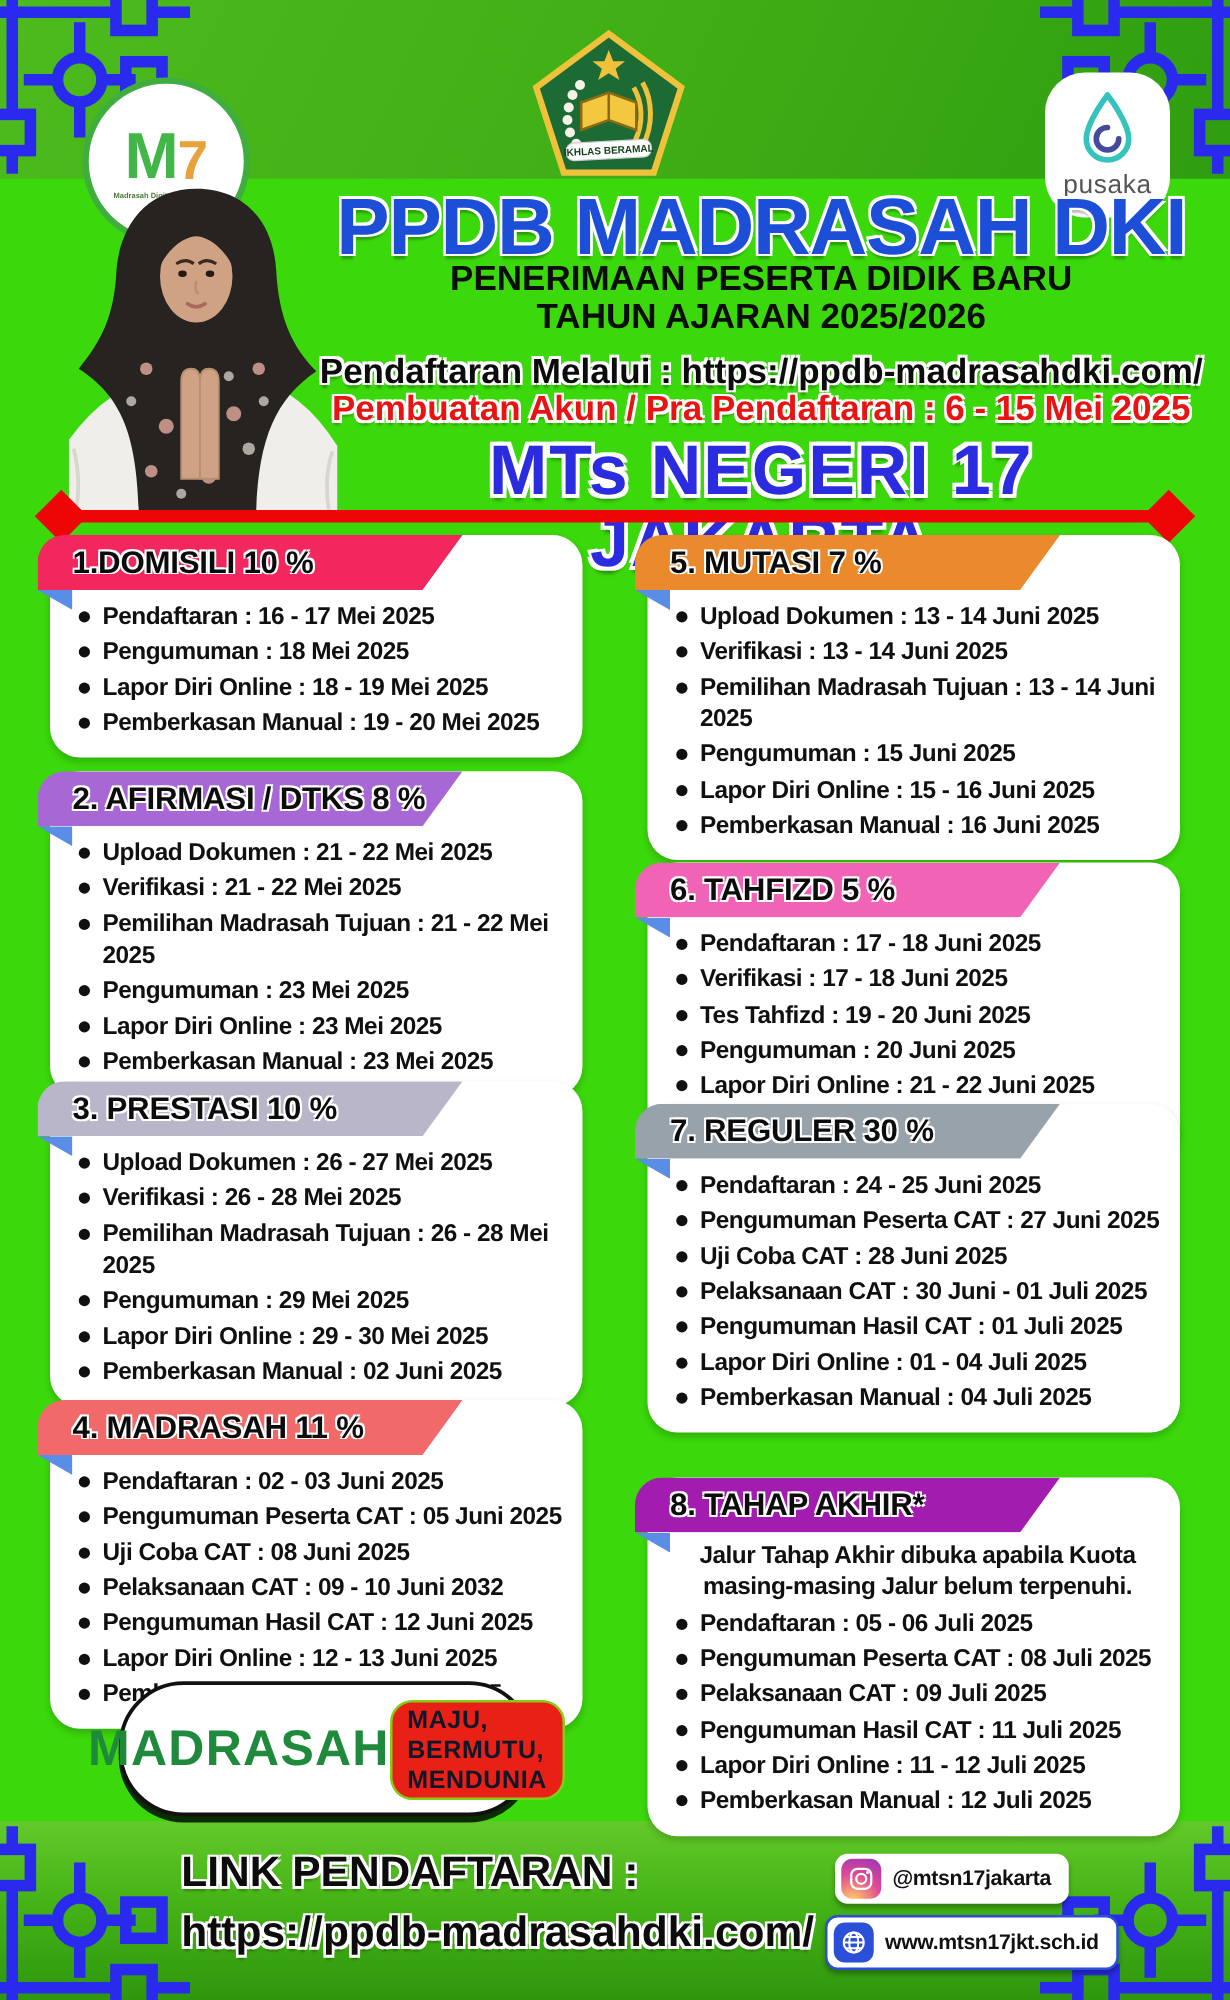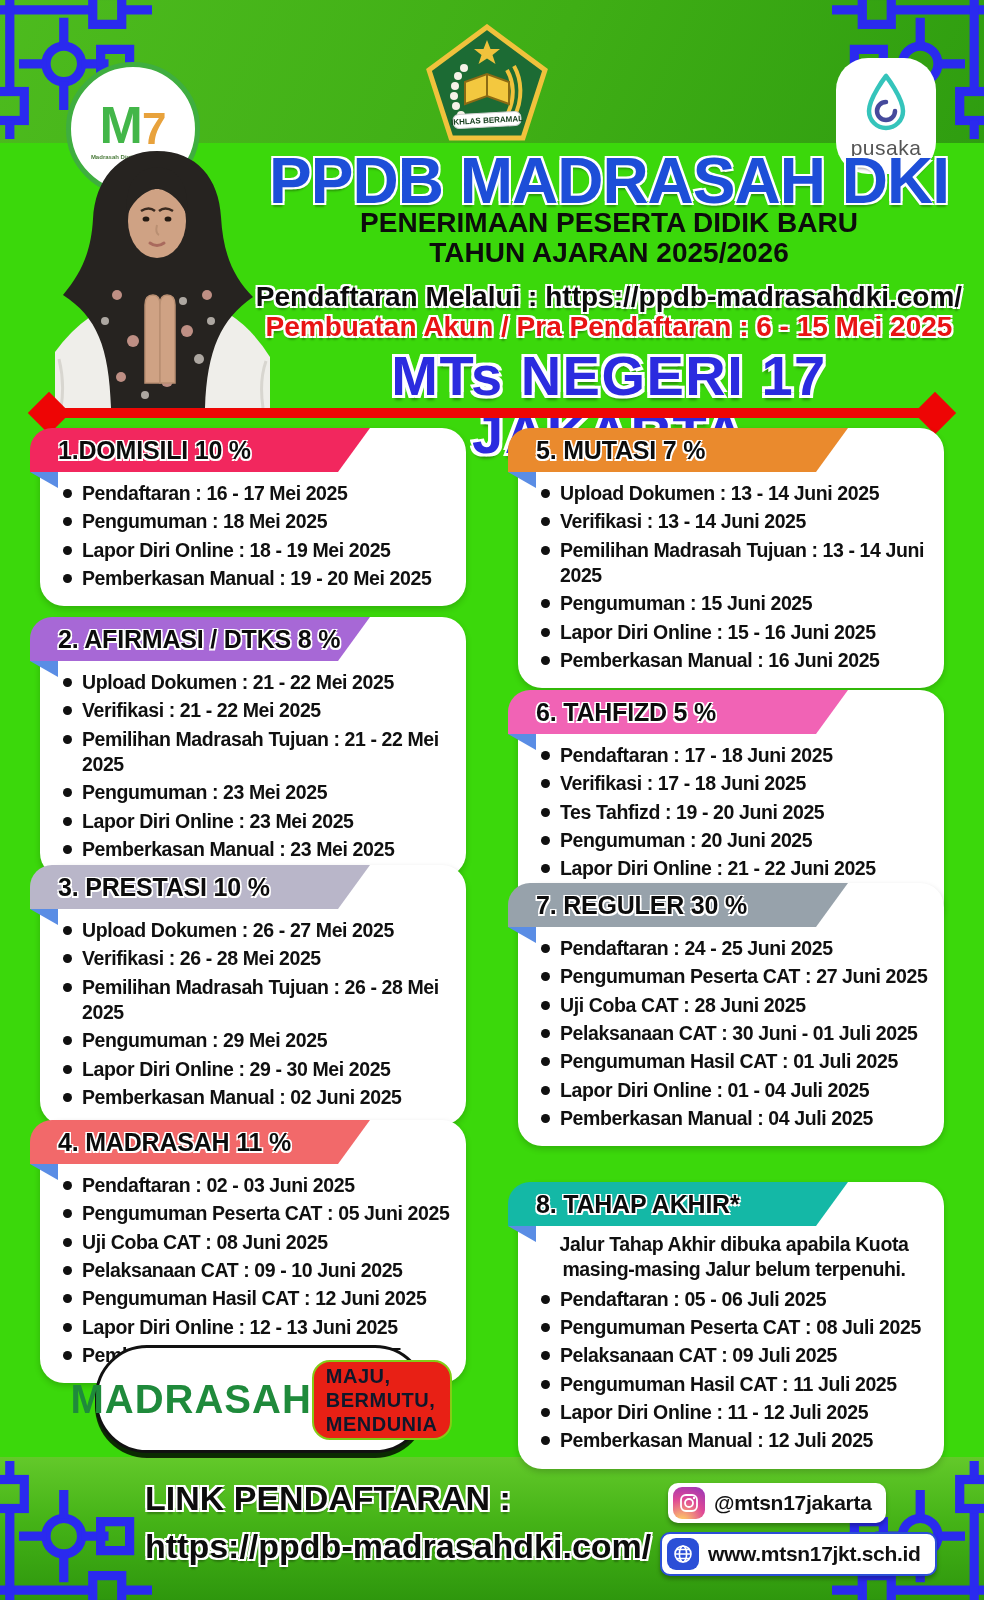--- a/index.html
+++ b/index.html
@@ -74,21 +74,21 @@
     border:3px solid #111;border-radius:52px;box-shadow:0 5px 0 rgba(0,0,0,.8);
     display:flex;flex-direction:row;align-items:center;justify-content:center;}
   .mbadge-l1{font-size:40px;font-weight:900;color:#1f8a3b;letter-spacing:1px;line-height:1;}
   .mbadge-l2{margin-top:2px;background:#e82015;border:2px solid #84cc16;border-radius:18px;
     padding:2px 12px;font-size:20px;font-weight:800;color:#0f172a;letter-spacing:.5px;line-height:1.2;}
   
   .flink{position:absolute;left:145px;top:1479px;font-size:34px;font-weight:900;color:#0c0c0c;}
   .furl{position:absolute;left:145px;top:1527px;font-size:34px;font-weight:800;color:#0c0c0c;}
   .pill{position:absolute;display:inline-flex;align-items:center;gap:9px;background:#fff;
     border-radius:10px;padding:4px 14px 4px 5px;box-shadow:0 3px 4px rgba(0,0,0,.3);}
-  .pill .ptxt{font-size:21px;font-weight:800;color:#111;letter-spacing:-.3px;white-space:nowrap;}
+  .pill .ptxt{font-size:17px;font-weight:800;color:#111;letter-spacing:-.3px;white-space:nowrap;}
   .pill-ig{left:668px;top:1483px;}
   .pill-web{left:660px;top:1532px;border:2px solid #2b4fd7;}
   .ig-ic{width:32px;height:32px;border-radius:9px;
     background:radial-gradient(circle at 28% 110%,#fdc468 8%,#df4996 55%,#9b36b7 95%);
     display:flex;align-items:center;justify-content:center;}
   .web-ic{width:32px;height:32px;border-radius:9px;background:#2b4fd7;
     display:flex;align-items:center;justify-content:center;}
 </style>
 </head>
 <body>
@@ -254,21 +254,21 @@
 
   <section class="card c4">
     <div class="card-band" style="background-color: rgb(242, 105, 106);">
       <span class="bt outl-w-thin">4. MADRASAH 11 %</span>
     </div>
     <div class="fold"></div>
     <ul>
         <li>Pendaftaran : 02 - 03 Juni 2025</li>
         <li>Pengumuman Peserta CAT : 05 Juni 2025</li>
         <li>Uji Coba CAT : 08 Juni 2025</li>
-        <li>Pelaksanaan CAT : 09 - 10 Juni 2025</li>
+        <li>Pelaksanaan CAT : 09 - 10 Juni 2032</li>
         <li>Pengumuman Hasil CAT : 12 Juni 2025</li>
         <li>Lapor Diri Online : 12 - 13 Juni 2025</li>
         <li>Pemberkasan Manual : 13 Juni 2025</li>
       </ul>
   </section>
 
   <section class="card c5">
     <div class="card-band" style="background-color: rgb(234, 138, 45);">
       <span class="bt outl-w-thin">5. MUTASI 7 %</span>
     </div>
@@ -308,21 +308,21 @@
         <li>Pengumuman Peserta CAT : 27 Juni 2025</li>
         <li>Uji Coba CAT : 28 Juni 2025</li>
         <li>Pelaksanaan CAT : 30 Juni - 01 Juli 2025</li>
         <li>Pengumuman Hasil CAT : 01 Juli 2025</li>
         <li>Lapor Diri Online : 01 - 04 Juli 2025</li>
         <li>Pemberkasan Manual : 04 Juli 2025</li>
       </ul>
   </section>
 
   <section class="card c8">
-    <div class="card-band" style="background-color: #14b8a6;">
+    <div class="card-band" style="background-color: #a21caf;">
       <span class="bt outl-w-thin">8. TAHAP AKHIR*</span>
     </div>
     <div class="fold"></div>
     <p class="note">Jalur Tahap Akhir dibuka apabila Kuota masing-masing Jalur belum terpenuhi.</p>
     <ul>
         <li>Pendaftaran : 05 - 06 Juli 2025</li>
         <li>Pengumuman Peserta CAT : 08 Juli 2025</li>
         <li>Pelaksanaan CAT : 09 Juli 2025</li>
         <li>Pengumuman Hasil CAT : 11 Juli 2025</li>
         <li>Lapor Diri Online : 11 - 12 Juli 2025</li>

